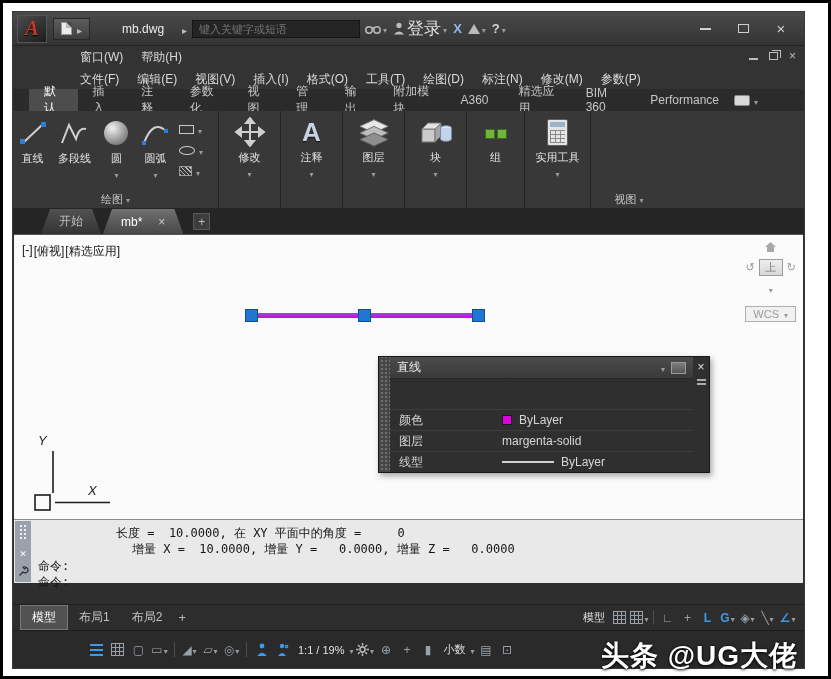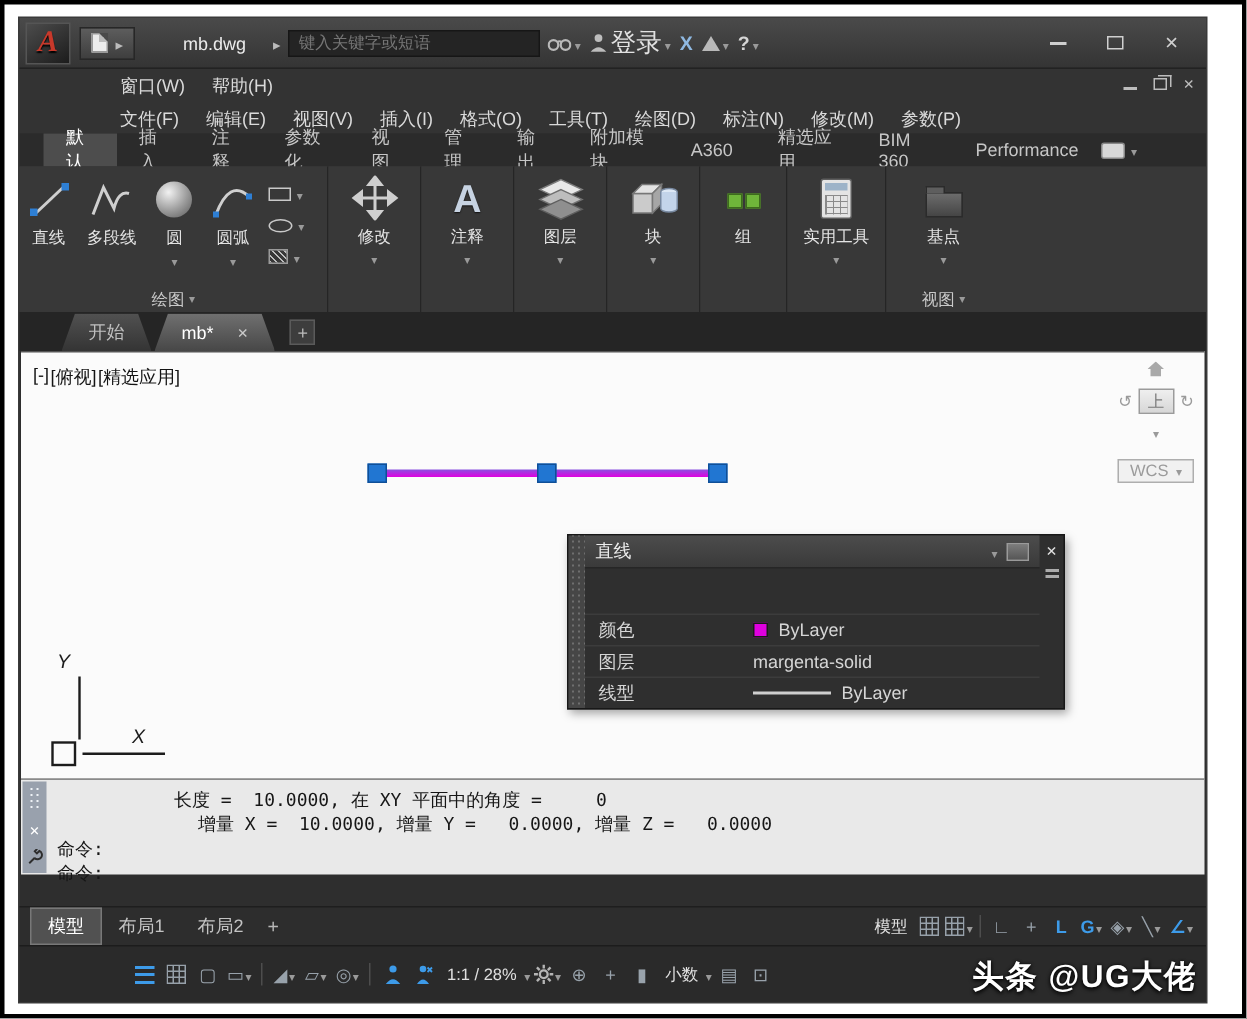--- a/index.html
+++ b/index.html
@@ -137,21 +137,21 @@
   .lplus{color:#b8b8b8;margin-left:5px;font-size:13px}
   .lstatus{margin-left:auto;display:flex;align-items:center;gap:1px}
   .sic{min-width:19px;height:20px;display:flex;align-items:center;justify-content:center;color:#98a2ab;font-size:12px;gap:1px}
   .sic.blue{color:#3d9be9;font-weight:bold}
   .ssep{width:1px;height:15px;background:#4d4d4d;margin:0 3px}
   .slabel{color:#e0e0e0;font-size:11px;padding:0 4px}
 
   
   .sbar{position:absolute;top:618px;left:0;right:0;height:38px;background:#2a2a2a;display:flex;align-items:center;padding-left:74px;gap:2px;border-top:1px solid #1c1c1c}
   .blist{width:13px;height:12px;background:repeating-linear-gradient(#3d9be9 0 2px,transparent 2px 5px)}
-  .watermark{position:absolute;right:6px;top:6px;font-size:21px;font-weight:bold;color:#fff;letter-spacing:1px;text-shadow:0 1px 3px rgba(0,0,0,.95),0 0 2px rgba(0,0,0,.8)}
+  .watermark{position:absolute;right:6px;top:6px;font-size:28px;font-weight:bold;color:#fff;letter-spacing:1px;text-shadow:0 1px 3px rgba(0,0,0,.95),0 0 2px rgba(0,0,0,.8)}
 </style>
 </head>
 <body>
 
 <div class="frame">
 <div class="app">
 
   <div class="titlebar">
     <div class="logo">
           <b>A</b>
@@ -384,27 +384,20 @@
         <span class="ric">
               <span class="calc"></span>
             </span>
         <span>实用工具</span>
         <span class="car"></span>
       </div>
     </div>
 
 
     <div class="panel" style="width:76px;border-right:none">
-      <div class="bigbtn">
-        <span class="ric">
-              <span class="folder-d"></span>
-            </span>
-        <span>基点</span>
-        <span class="car"></span>
-      </div>
       <div class="pl">
             <span>视图</span>
             <span class="car"></span>
           </div>
     </div>
 
   </div>
 
   <div class="ftabs">
     <div class="ftab">
@@ -559,21 +552,21 @@
           </svg>
     </span>
     <span class="sic">
       <svg width="12" height="14" viewBox="0 0 12 14">
             <circle cx="5" cy="3" r="2.2" fill="#3d9be9"></circle>
             <path d="M1 13 Q5 7 9 13 Z" fill="#3d9be9"></path>
             <path d="M8 2 L11 5 M11 2 L8 5" stroke="#3d9be9" stroke-width="1.2"></path>
           </svg>
     </span>
     <span class="sic">
-          <span class="slabel">1:1 / 28%</span>
+          <span class="slabel">1:1 / 19%</span>
           <span class="car"></span>
         </span>
     <span class="sic">
       <svg width="13" height="13" viewBox="0 0 20 20">
             <circle cx="10" cy="10" r="4" fill="none" stroke="#b5b5b5" stroke-width="2.4"></circle>
             <g stroke="#b5b5b5" stroke-width="2.4">
               <line x1="10" y1="0" x2="10" y2="4"></line>
               <line x1="10" y1="16" x2="10" y2="20"></line>
               <line x1="0" y1="10" x2="4" y2="10"></line>
               <line x1="16" y1="10" x2="20" y2="10"></line>

